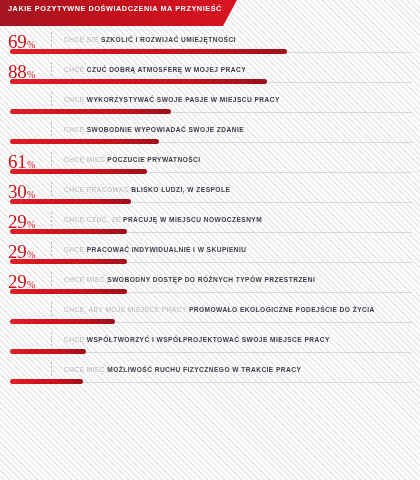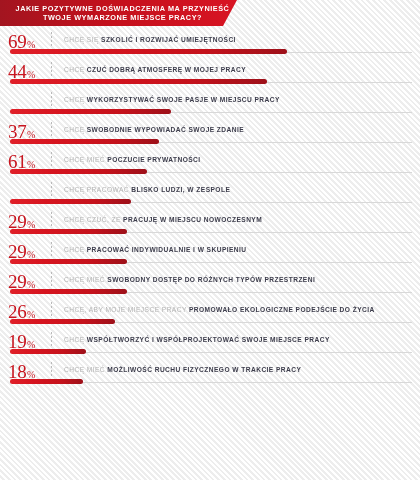--- a/index.html
+++ b/index.html
@@ -34,21 +34,20 @@
     position: absolute;
     left: 0;
     top: 0;
     width: 237px;
     height: 26px;
     background: linear-gradient(to right, #a31520 0%, #c3101c 45%, #d81423 100%);
     -webkit-clip-path: polygon(0 0, 237px 0, 223px 26px, 0 26px);
     clip-path: polygon(0 0, 237px 0, 223px 26px, 0 26px);
     box-sizing: border-box;
     padding: 4px 0 0 8px;
-    text-align: center;
   }
   .header-line {
     color: #ffffff;
     font-size: 7.3px;
     font-weight: bold;
     letter-spacing: 0.55px;
     line-height: 9.2px;
     white-space: nowrap;
   }
 
@@ -132,77 +131,76 @@
     background: linear-gradient(to right, #e02029 0%, #d6141f 30%, #c5121c 70%, #9d1019 100%);
   }
 </style>
 </head>
 <body>
 
 <div id="infographic">
 
   <div class="header-banner">
     <div class="header-line">JAKIE POZYTYWNE DOŚWIADCZENIA MA PRZYNIEŚĆ</div>
-    <div class="header-line">TWOJE WYMARZONE MIEJSCE PRACY?</div>
   </div>
 
   <div class="rows" id="rows-container">
       <div class="row">
     <div class="pct">
       <span class="num">69</span><span class="sym">%</span>
     </div>
     <div class="divider"></div>
     <div class="label">
       <span class="pre">CHCĘ SIĘ </span><span class="main">SZKOLIĆ I ROZWIJAĆ UMIEJĘTNOŚCI</span>
     </div>
     <div class="track"></div>
     <div class="bar" style="width: 277px;"></div>
   </div>
       <div class="row">
     <div class="pct">
-      <span class="num">44</span><span class="sym">%</span>
+      <span class="num">88</span><span class="sym">%</span>
     </div>
     <div class="divider"></div>
     <div class="label">
       <span class="pre">CHCĘ </span><span class="main">CZUĆ DOBRĄ ATMOSFERĘ W MOJEJ PRACY</span>
     </div>
     <div class="track"></div>
     <div class="bar" style="width: 257px;"></div>
   </div>
       <div class="row">
     <div class="divider"></div>
     <div class="label">
       <span class="pre">CHCĘ </span><span class="main">WYKORZYSTYWAĆ SWOJE PASJE W MIEJSCU PRACY</span>
     </div>
     <div class="track"></div>
     <div class="bar" style="width: 161px;"></div>
   </div>
       <div class="row">
-    <div class="pct">
-      <span class="num">37</span><span class="sym">%</span>
-    </div>
     <div class="divider"></div>
     <div class="label">
       <span class="pre">CHCĘ </span><span class="main">SWOBODNIE WYPOWIADAĆ SWOJE ZDANIE</span>
     </div>
     <div class="track"></div>
     <div class="bar" style="width: 149px;"></div>
   </div>
       <div class="row">
     <div class="pct">
       <span class="num">61</span><span class="sym">%</span>
     </div>
     <div class="divider"></div>
     <div class="label">
       <span class="pre">CHCĘ MIEĆ </span><span class="main">POCZUCIE PRYWATNOŚCI</span>
     </div>
     <div class="track"></div>
     <div class="bar" style="width: 137px;"></div>
   </div>
       <div class="row">
+    <div class="pct">
+      <span class="num">30</span><span class="sym">%</span>
+    </div>
     <div class="divider"></div>
     <div class="label">
       <span class="pre">CHCĘ PRACOWAĆ </span><span class="main">BLISKO LUDZI, W ZESPOLE</span>
     </div>
     <div class="track"></div>
     <div class="bar" style="width: 121px;"></div>
   </div>
       <div class="row">
     <div class="pct">
       <span class="num">29</span><span class="sym">%</span>
@@ -230,45 +228,36 @@
       <span class="num">29</span><span class="sym">%</span>
     </div>
     <div class="divider"></div>
     <div class="label">
       <span class="pre">CHCĘ MIEĆ </span><span class="main">SWOBODNY DOSTĘP DO RÓŻNYCH TYPÓW PRZESTRZENI</span>
     </div>
     <div class="track"></div>
     <div class="bar" style="width: 117px;"></div>
   </div>
       <div class="row">
-    <div class="pct">
-      <span class="num">26</span><span class="sym">%</span>
-    </div>
     <div class="divider"></div>
     <div class="label">
       <span class="pre">CHCĘ, ABY MOJE MIEJSCE PRACY </span><span class="main">PROMOWAŁO EKOLOGICZNE PODEJŚCIE DO ŻYCIA</span>
     </div>
     <div class="track"></div>
     <div class="bar" style="width: 105px;"></div>
   </div>
       <div class="row">
-    <div class="pct">
-      <span class="num">19</span><span class="sym">%</span>
-    </div>
     <div class="divider"></div>
     <div class="label">
       <span class="pre">CHCĘ </span><span class="main">WSPÓŁTWORZYĆ I WSPÓŁPROJEKTOWAĆ SWOJE MIEJSCE PRACY</span>
     </div>
     <div class="track"></div>
     <div class="bar" style="width: 76px;"></div>
   </div>
       <div class="row">
-    <div class="pct">
-      <span class="num">18</span><span class="sym">%</span>
-    </div>
     <div class="divider"></div>
     <div class="label">
       <span class="pre">CHCĘ MIEĆ </span><span class="main">MOŻLIWOŚĆ RUCHU FIZYCZNEGO W TRAKCIE PRACY</span>
     </div>
     <div class="track"></div>
     <div class="bar" style="width: 73px;"></div>
   </div>
     </div>
 
 </div>

